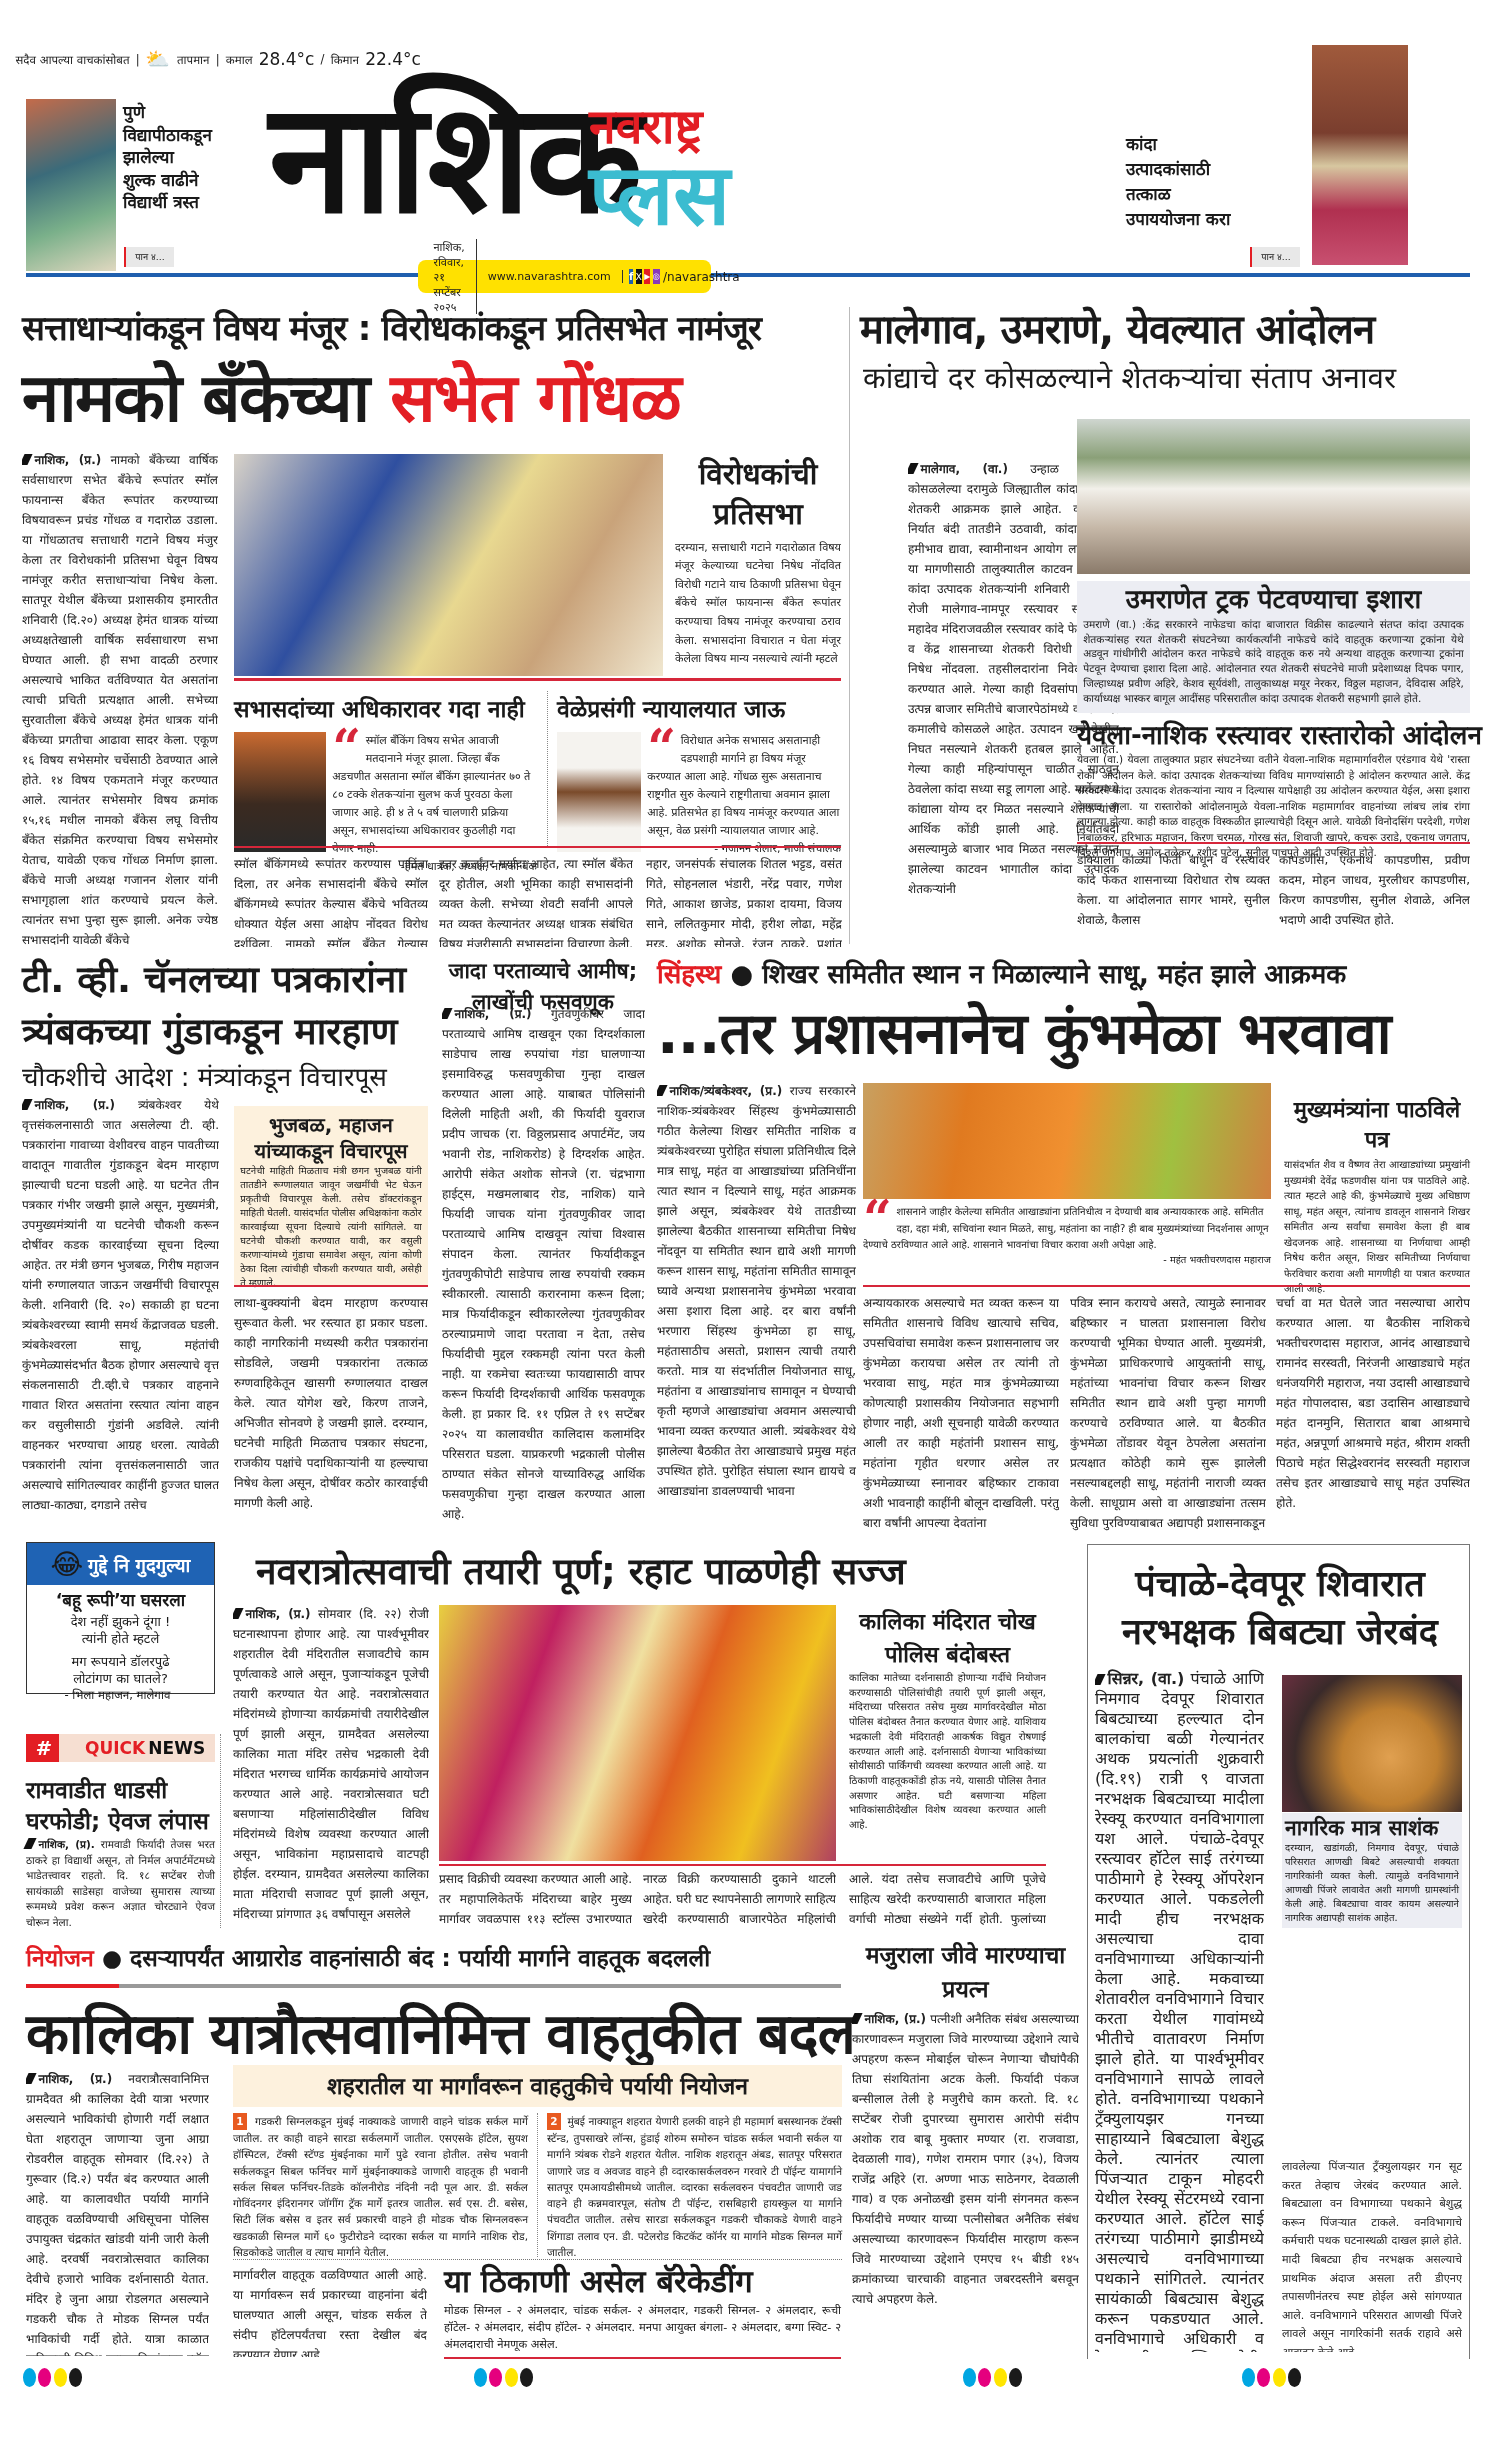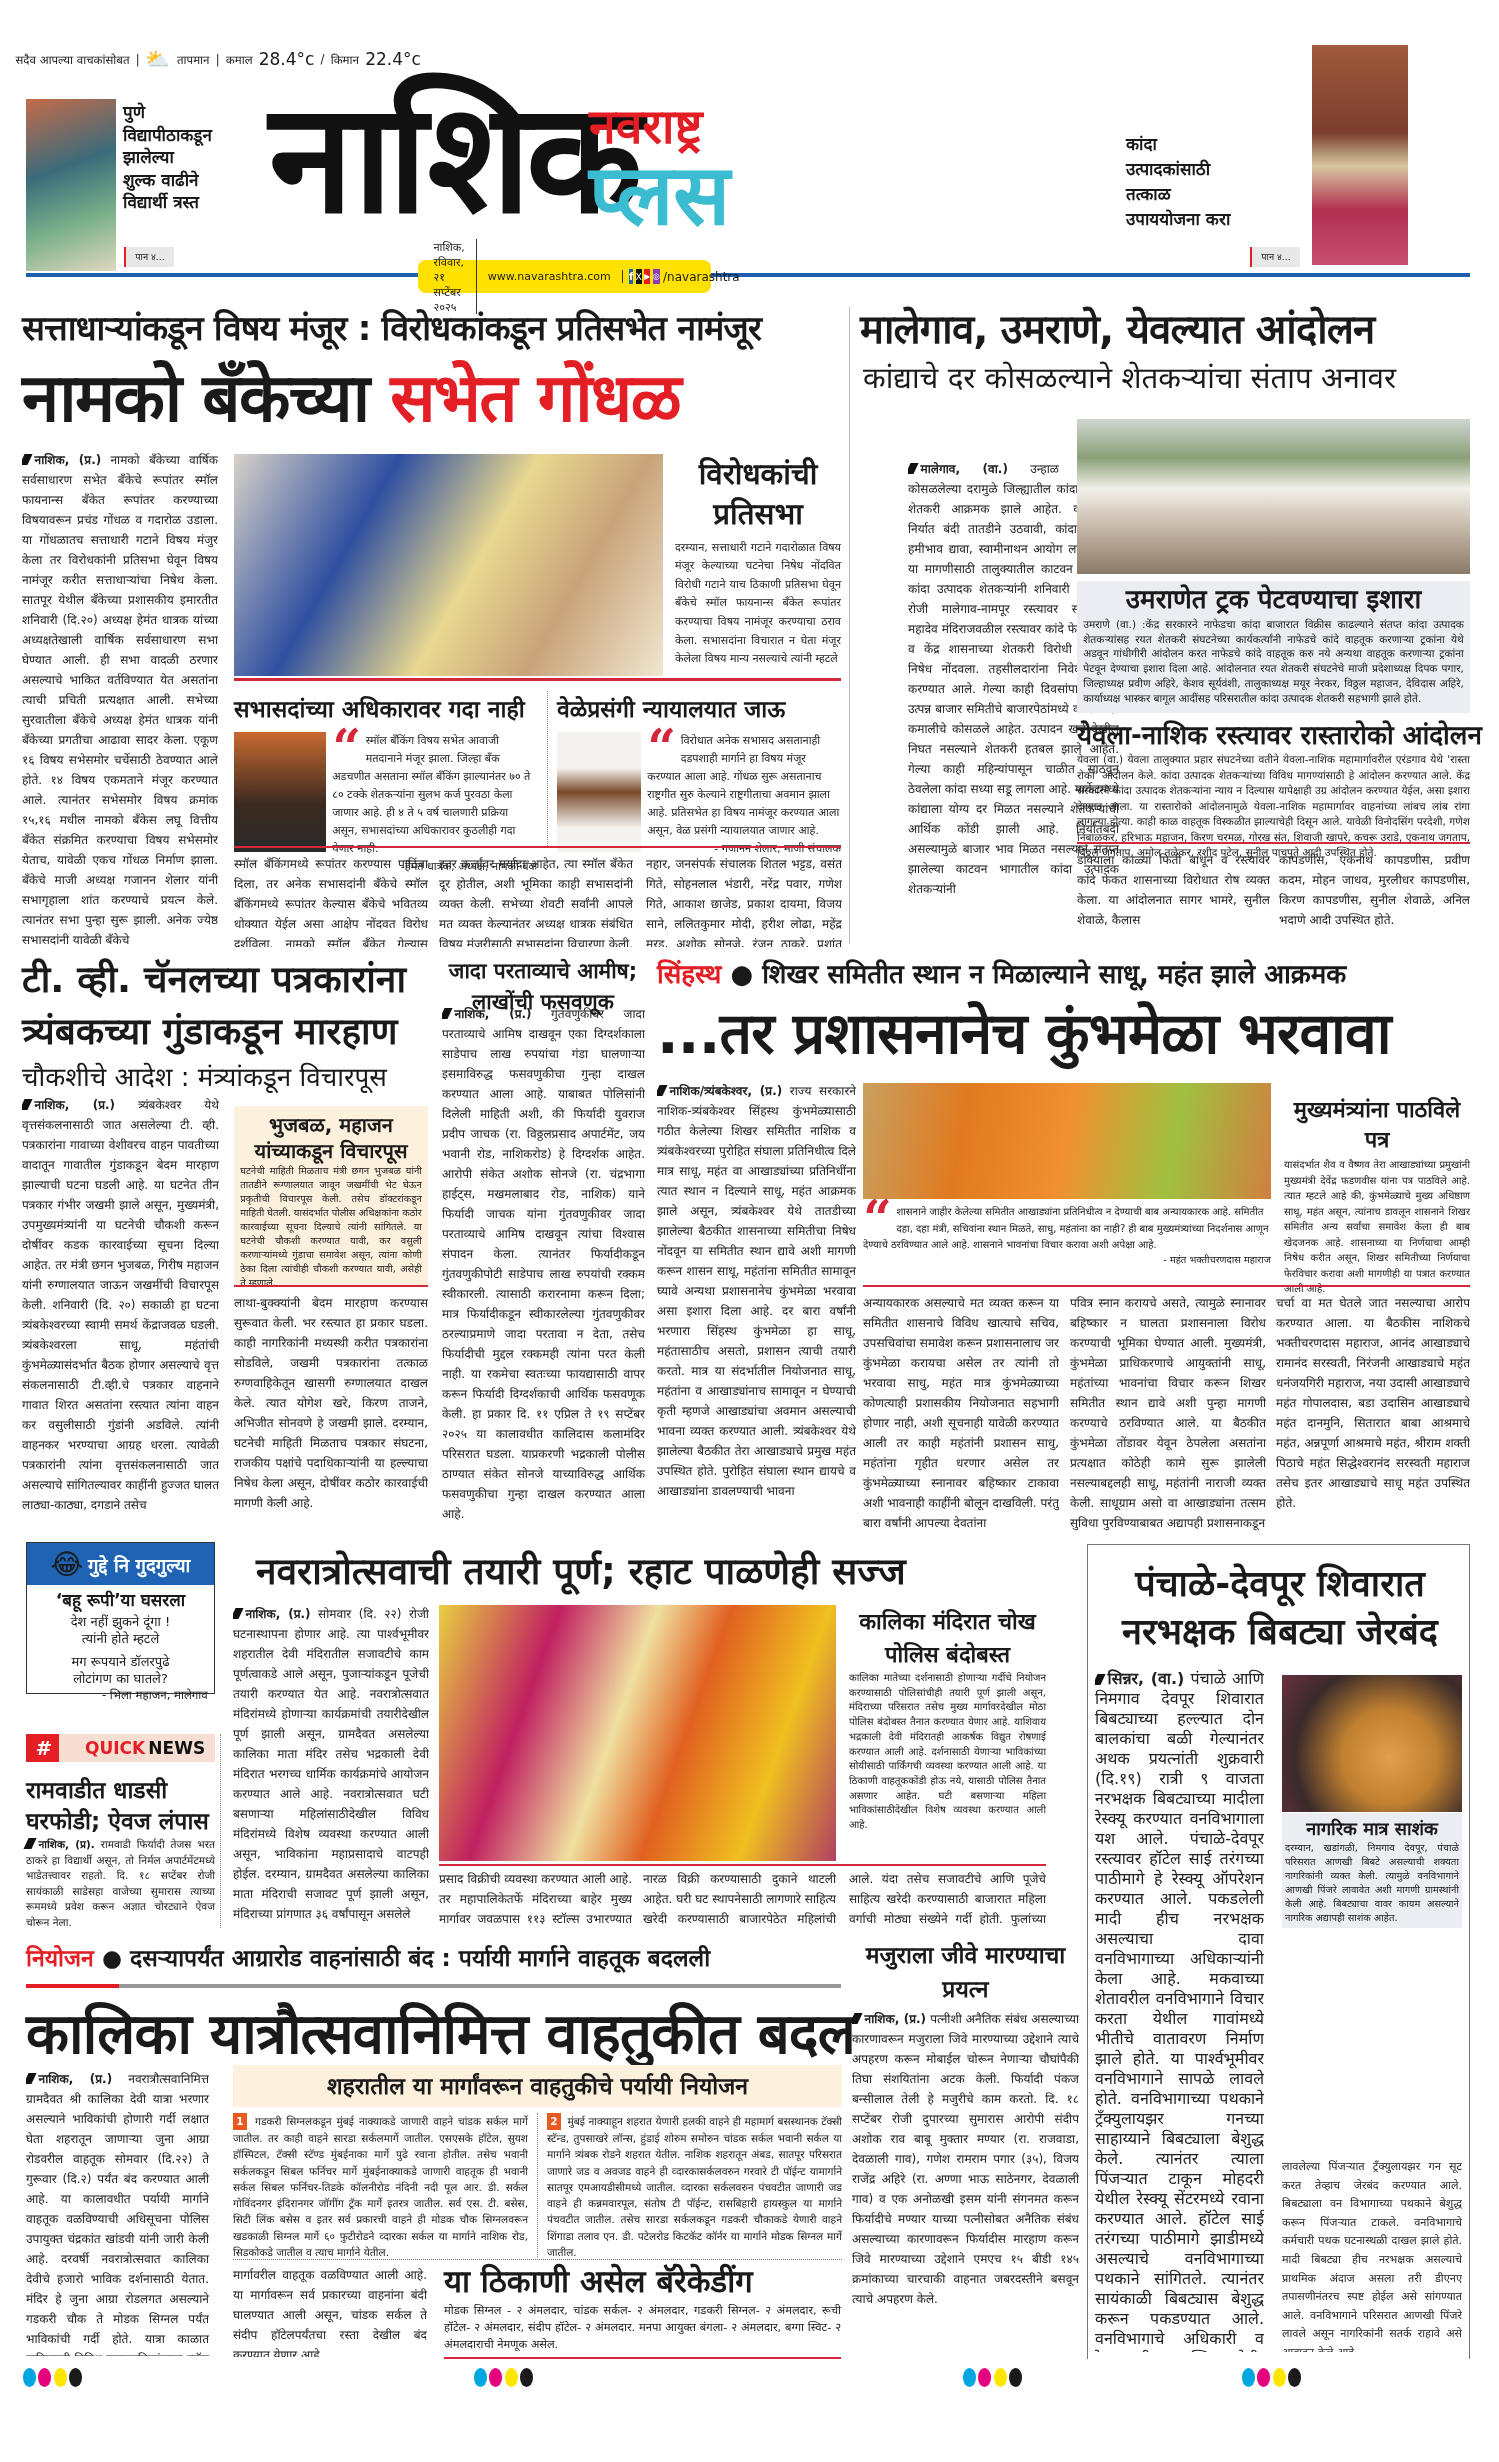--- a/index.html
+++ b/index.html
@@ -176,21 +176,21 @@
 <div class="abs" style="left:26px;top:1542px;width:189px;height:152px;border:0.8px solid #333;box-sizing:border-box;text-align:center;">
   <div style="background:#1f63b4;height:42px;display:flex;align-items:center;justify-content:center;gap:4.7px;">
     <span style="font-size:28px;">😂</span>
     <span style="color:#fff;font-size:18.6px;font-weight:bold;">गुद्दे नि गुदगुल्या</span>
   </div>
   <div style="font-size:17px;font-weight:bold;line-height:25px;margin-top:3.1px;">‘बहू रूपी’या घसरला</div>
   <div style="font-size:13px;line-height:17px;">देश नहीं झुकने दूंगा !</div>
   <div style="font-size:13px;line-height:17px;">त्यांनी होते म्हटले</div>
   <div style="font-size:13px;line-height:17px;margin-top:6.2px;">मग रूपयाने डॉलरपुढे</div>
   <div style="font-size:13px;line-height:17px;">लोटांगण का घातले?</div>
-  <div style="font-size:11.6px;line-height:17px;text-align:right;padding-right:6.2px;">- भिला महाजन, मालेगाव</div>
+  <div style="font-size:11.6px;line-height:17px;text-align:center;padding-right:6.2px;">- भिला महाजन, मालेगाव</div>
 </div>
 
 <div class="abs" style="left:26px;top:1734px;width:189px;height:28px;background:#f6dfd2;display:flex;align-items:center;">
   <span style="background:#e31e24;color:#fff;width:33px;height:28px;text-align:center;font-size:20px;font-weight:bold;line-height:28px;font-style:italic;">#</span>
   <span style="margin-left:26px;color:#e31e24;font-weight:900;font-size:17px;">QUICK</span>
   <span style="margin-left:3.1px;color:#111;font-weight:900;font-size:17px;">NEWS</span>
 </div>
 <div class="abs dotline" style="left:220px;top:1734px;height:194px;"></div>
 <div class="abs hdl" style="left:26px;top:1775px;width:189px;font-size:23px;line-height:31px;white-space:normal;">रामवाडीत धाडसी घरफोडी; ऐवज लंपास</div>
 <div class="abs" style="left:26px;top:1837px;width:189px;font-size:10.5px;line-height:15.5px;text-align:justify;">
@@ -214,21 +214,21 @@
 <div class="abs body-text" style="left:849px;top:1869px;width:197px;height:62px;overflow:hidden;">आले. यंदा तसेच सजावटीचे आणि पूजेचे साहित्य खरेदी करण्यासाठी बाजारात महिला वर्गाची मोठ्या संख्येने गर्दी होती. फुलांच्या पर्यावरणपूरक डेकोरेशन साहित्यावर ग्राहकांकडून महिलांची कल दिसून आली.</div>
 
 <div class="abs" style="left:1087px;top:1544px;width:383px;height:815px;border:0.8px solid #777;border-bottom:none;box-sizing:border-box;"></div>
 <div class="abs hdl" style="left:1095px;top:1560px;width:370px;font-size:36px;line-height:48px;text-align:center;white-space:normal;">पंचाळे-देवपूर शिवारात नरभक्षक बिबट्या जेरबंद</div>
 <div class="abs body-text" style="left:1095px;top:1669px;width:169px;height:683px;overflow:hidden;font-size:16px;">
   <span class="slash"></span><span class="dateline">सिन्नर, (वा.)</span>
   <span>पंचाळे आणि निमगाव देवपूर शिवारात बिबट्याच्या हल्ल्यात दोन बालकांचा बळी गेल्यानंतर अथक प्रयत्नांती शुक्रवारी (दि.१९) रात्री ९ वाजता नरभक्षक बिबट्याच्या मादीला रेस्क्यू करण्यात वनविभागाला यश आले. पंचाळे-देवपूर रस्त्यावर हॉटेल साई तरंगच्या पाठीमागे हे रेस्क्यू ऑपरेशन करण्यात आले. पकडलेली मादी हीच नरभक्षक असल्याचा दावा वनविभागाच्या अधिकाऱ्यांनी केला आहे. मकवाच्या शेतावरील वनविभागाने विचार करता येथील गावांमध्ये भीतीचे वातावरण निर्माण झाले होते. या पार्श्वभूमीवर वनविभागाने सापळे लावले होते. वनविभागाच्या पथकाने ट्रँक्युलायझर गनच्या साहाय्याने बिबट्याला बेशुद्ध केले. त्यानंतर त्याला पिंजऱ्यात टाकून मोहदरी येथील रेस्क्यू सेंटरमध्ये रवाना करण्यात आले. हॉटेल साई तरंगच्या पाठीमागे झाडीमध्ये असल्याचे वनविभागाच्या पथकाने सांगितले. त्यानंतर सायंकाळी बिबट्यास बेशुद्ध करून पकडण्यात आले. वनविभागाचे अधिकारी व रेस्क्यू टीम उपस्थित होती. शिकारीपासून १५ मीटर अंतरावर</span>
 </div>
 <div class="abs photo" style="left:1282px;top:1675px;width:180px;height:137px;background:radial-gradient(circle at 60% 60%,#e0a050 0%,#c08030 35%,#3a2a2a 70%,#6a3040);"></div>
 <div class="abs" style="left:1282px;top:1813px;width:180px;background:#ecedf3;padding:3.1px;box-sizing:border-box;">
-  <div class="hdl" style="font-size:18px;line-height:25px;text-align:center;">नागरिक मात्र साशंक</div>
+  <div class="hdl" style="font-size:21px;line-height:25px;text-align:left;">नागरिक मात्र साशंक</div>
   <div style="font-size:9.7px;line-height:14px;text-align:justify;">दरम्यान, खडांगळी, निमगाव देवपूर, पंचाळे परिसरात आणखी बिबटे असल्याची शक्यता नागरिकांनी व्यक्त केली. त्यामुळे वनविभागाने आणखी पिंजरे लावावेत अशी मागणी ग्रामस्थांनी केली आहे. बिबट्याचा वावर कायम असल्याने नागरिक अद्यापही साशंक आहेत.</div>
 </div>
 <div class="abs body-text" style="left:1282px;top:2158px;width:180px;height:194px;overflow:hidden;font-size:11px;line-height:18.6px;">लावलेल्या पिंजऱ्यात ट्रँक्युलायझर गन सूट करत तेव्हाच जेरबंद करण्यात आले. बिबट्याला वन विभागाच्या पथकाने बेशुद्ध करून पिंजऱ्यात टाकले. वनविभागाचे कर्मचारी पथक घटनास्थळी दाखल झाले होते. मादी बिबट्या हीच नरभक्षक असल्याचे प्राथमिक अंदाज असला तरी डीएनए तपासणीनंतरच स्पष्ट होईल असे सांगण्यात आले. वनविभागाने परिसरात आणखी पिंजरे लावले असून नागरिकांनी सतर्क राहावे असे आवाहन केले आहे.</div>
 
 <div class="abs" style="left:26px;top:1941px;font-size:23px;line-height:34px;white-space:nowrap;font-weight:bold;">
   <span style="color:#e31e24;">नियोजन</span>
   <span>● </span>
   <span>दसऱ्यापर्यंत आग्रारोड वाहनांसाठी बंद : पर्यायी मार्गाने वाहतूक बदलली</span>
 </div>
 <div class="abs" style="left:26px;top:1984px;width:815px;height:3.9px;background:linear-gradient(90deg,#e31e24 0 93px,#999 93px);"></div>

